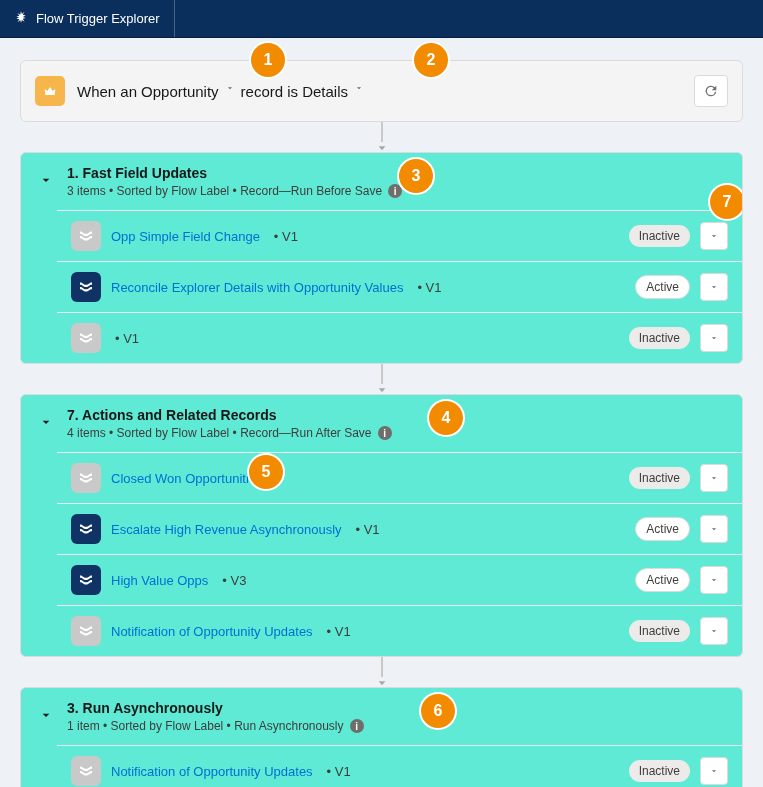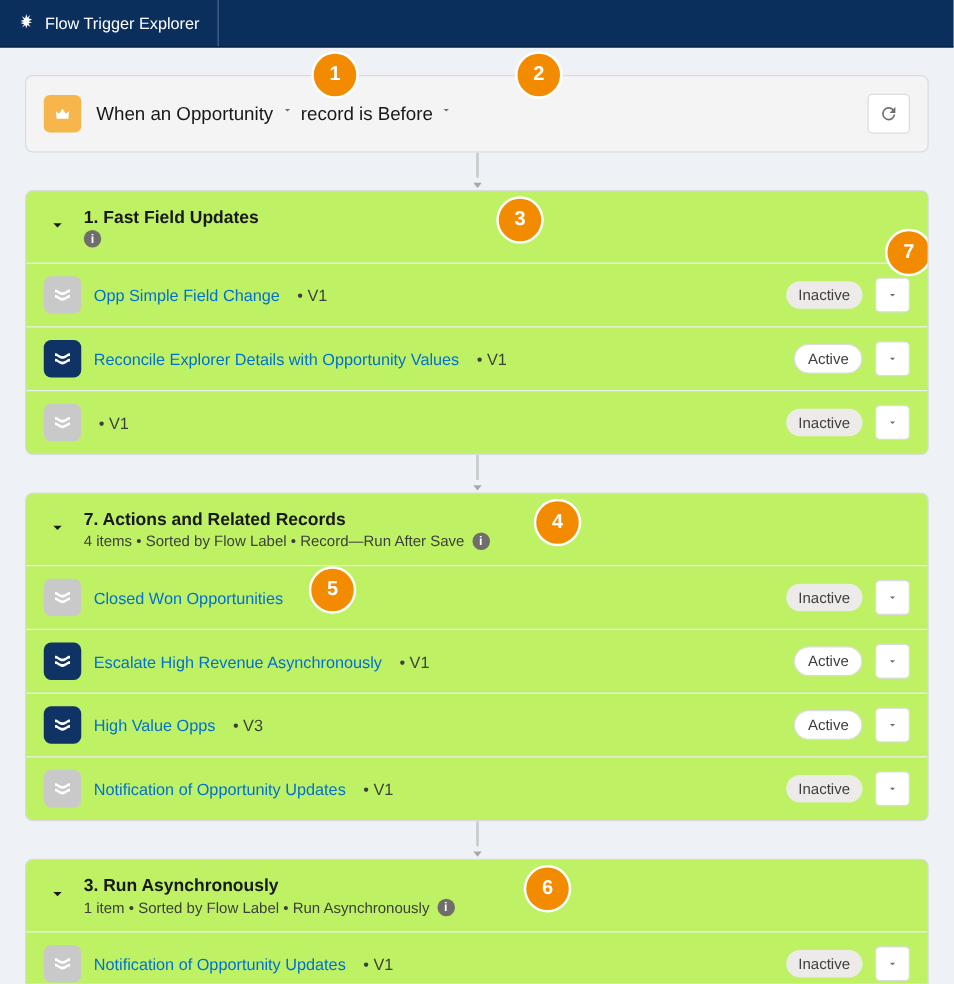--- a/index.html
+++ b/index.html
@@ -74,21 +74,21 @@
       cursor:pointer;
     }
     .connector-line {
       width:2px; background:#c9c9c9;
     }
     .connector-wrap {
       display:flex;flex-direction:column;align-items:center;
       height:30px;
     }
     .section-card {
-      background:#bef264;
+      background:#5eead4;
       border:1px solid #d9dbdd;
       border-radius:6px;
       overflow:hidden;
     }
     .section-header {
       padding: 12px 16px 12px 14px;
       display:flex;
       align-items:flex-start;
       gap:10px;
     }
@@ -115,20 +115,21 @@
       background:#706e6b;color:#fff;display:flex;align-items:center;justify-content:center;
       font-size:10px;font-weight:700;
     }
     .section-rows {}
     .row {
       border-top:1px solid #eceeef;
       padding:10px 14px;
       display:flex;
       align-items:center;
       gap:10px;
+      margin-left:36px;
     }
     .row-icon {
       width:30px;height:30px;border-radius:6px;
       display:flex;align-items:center;justify-content:center;
       color:#fff;
     }
     .row-icon.active-icon { background:#0f3364; }
     .row-icon.inactive-icon { background:#c9c9c9; }
     .row-link {
       color:#0070d2;
@@ -195,21 +196,21 @@
     </div>
     <div class="trigger-text">
       <span>When an</span>
       <span class="strong">Opportunity</span>
       <span class="caret-down">
         <svg width="10" height="10" viewBox="0 0 24 24">
             <path fill="currentColor" d="M7 10l5 5 5-5z"></path>
           </svg>
       </span>
       <span>record is</span>
-      <span class="strong">Before</span>
+      <span class="strong">Details</span>
       <span class="caret-down">
         <svg width="10" height="10" viewBox="0 0 24 24">
             <path fill="currentColor" d="M7 10l5 5 5-5z"></path>
           </svg>
       </span>
     </div>
     <div class="refresh-box">
       <svg width="16" height="16" viewBox="0 0 24 24">
           <path fill="currentColor" d="M17.65 6.35A8 8 0 1 0 19.9 13h-2.02A6 6 0 1 1 12 6c1.66 0 3.14.69 4.22 1.78L13 11h7V4l-2.35 2.35z"></path>
         </svg>
@@ -228,20 +229,21 @@
   <div class="section-card rel">
     <div class="section-header">
       <div class="section-chevron">
         <svg width="16" height="16" viewBox="0 0 24 24">
             <path fill="currentColor" d="M7 10l5 5 5-5z"></path>
           </svg>
       </div>
       <div class="section-titles">
         <div class="section-title">1. Fast Field Updates</div>
         <div class="section-sub">
+          <span>3 items • Sorted by Flow Label • Record—Run Before Save</span>
           <span class="info-dot">i</span>
         </div>
       </div>
     </div>
     <div class="callout" style="top:6px; left:378px;">3</div>
     <div class="callout" style="top:32px; right:-2px;">7</div>
     <div class="section-rows">
         <div class="row">
           <div class="row-icon inactive-icon">
             <svg width="18" height="18" viewBox="0 0 24 24">

